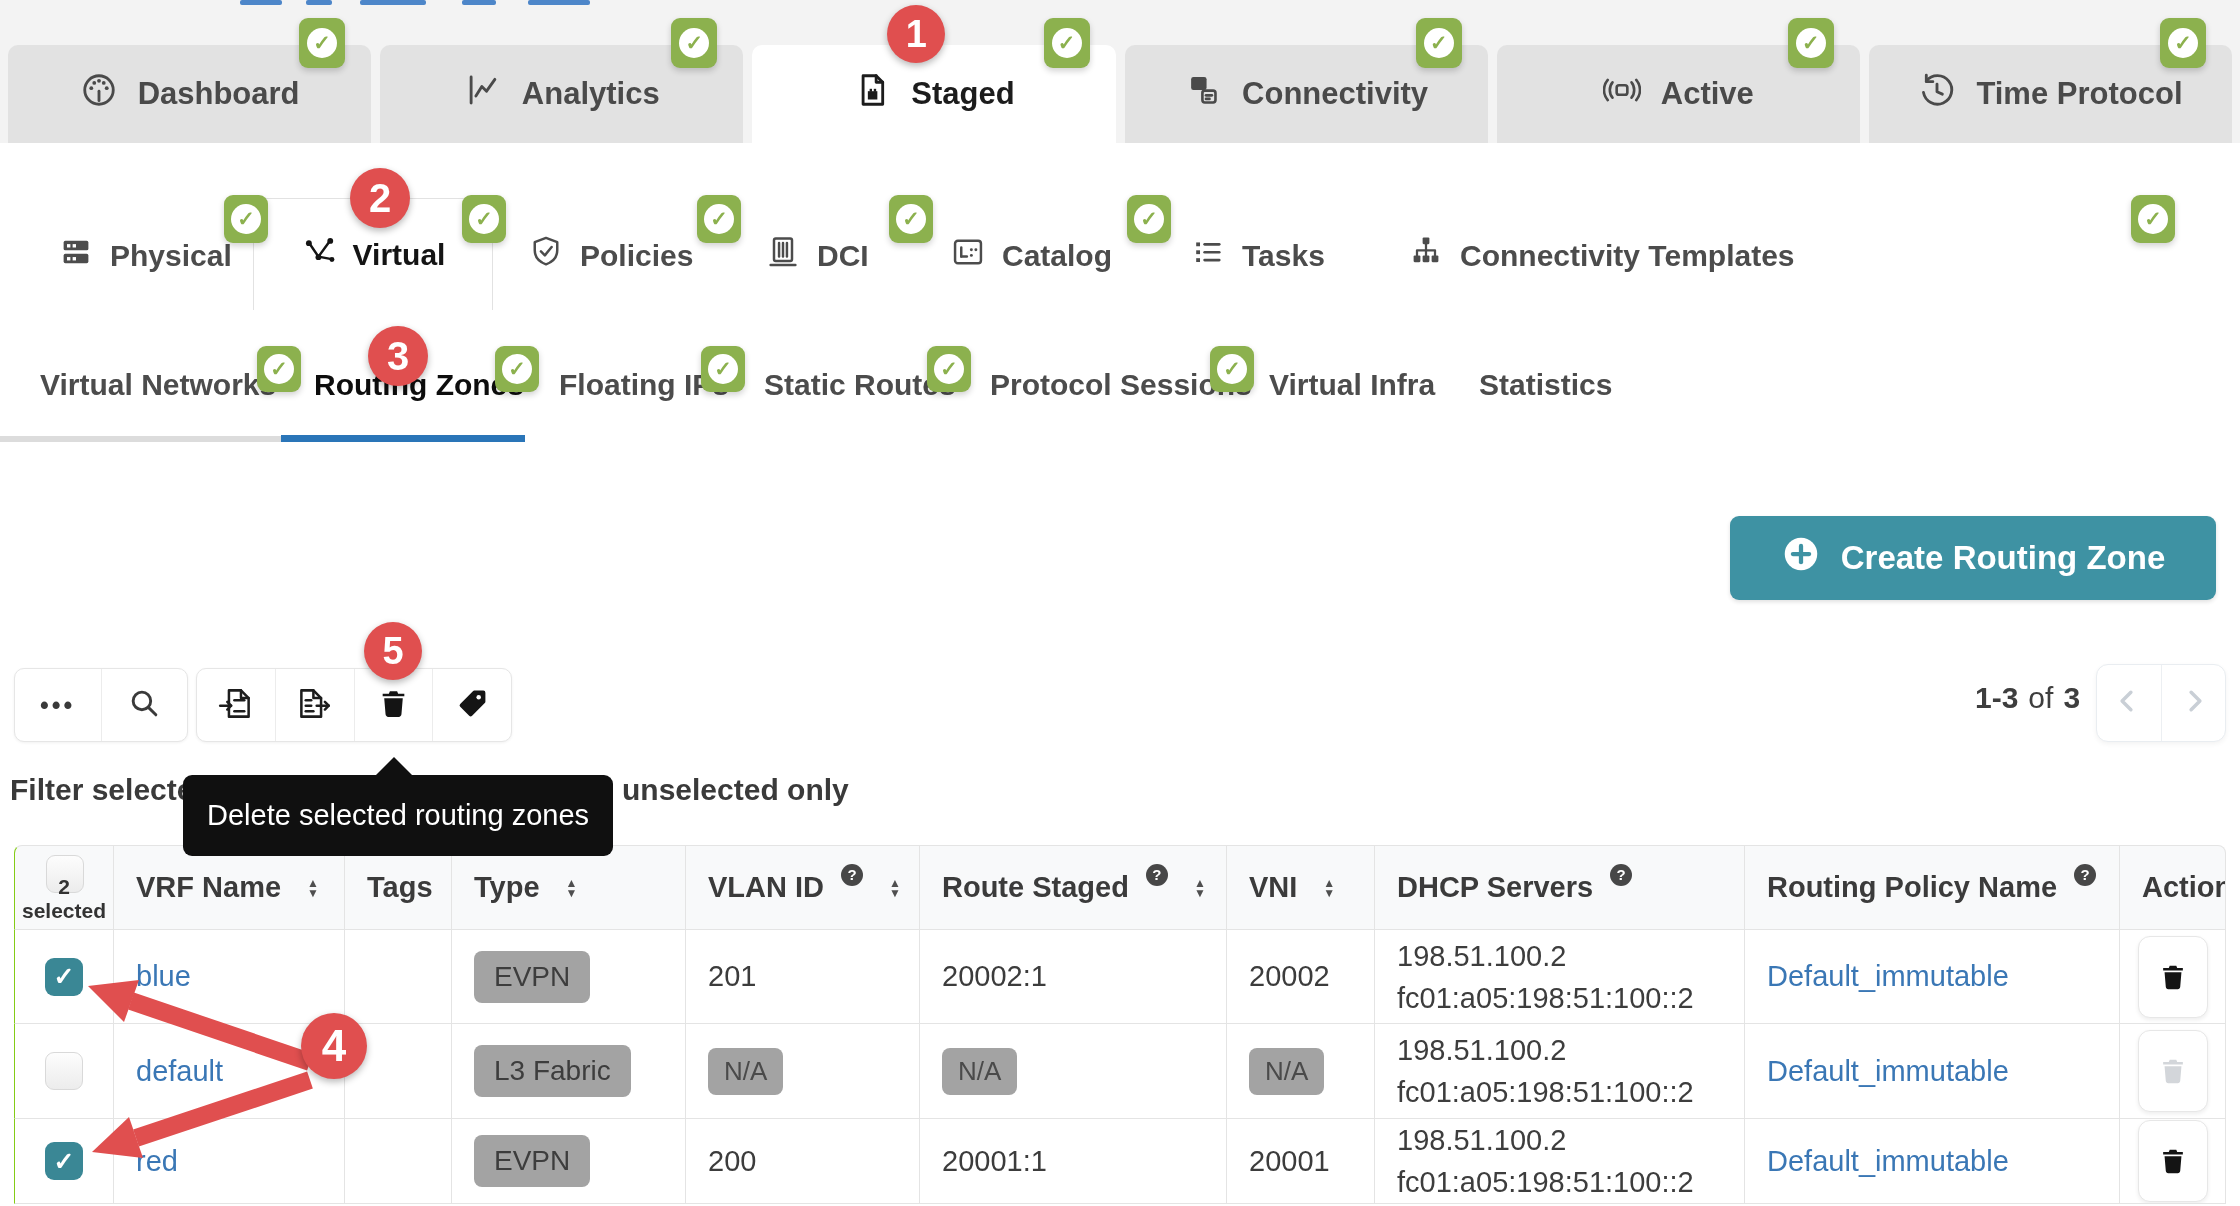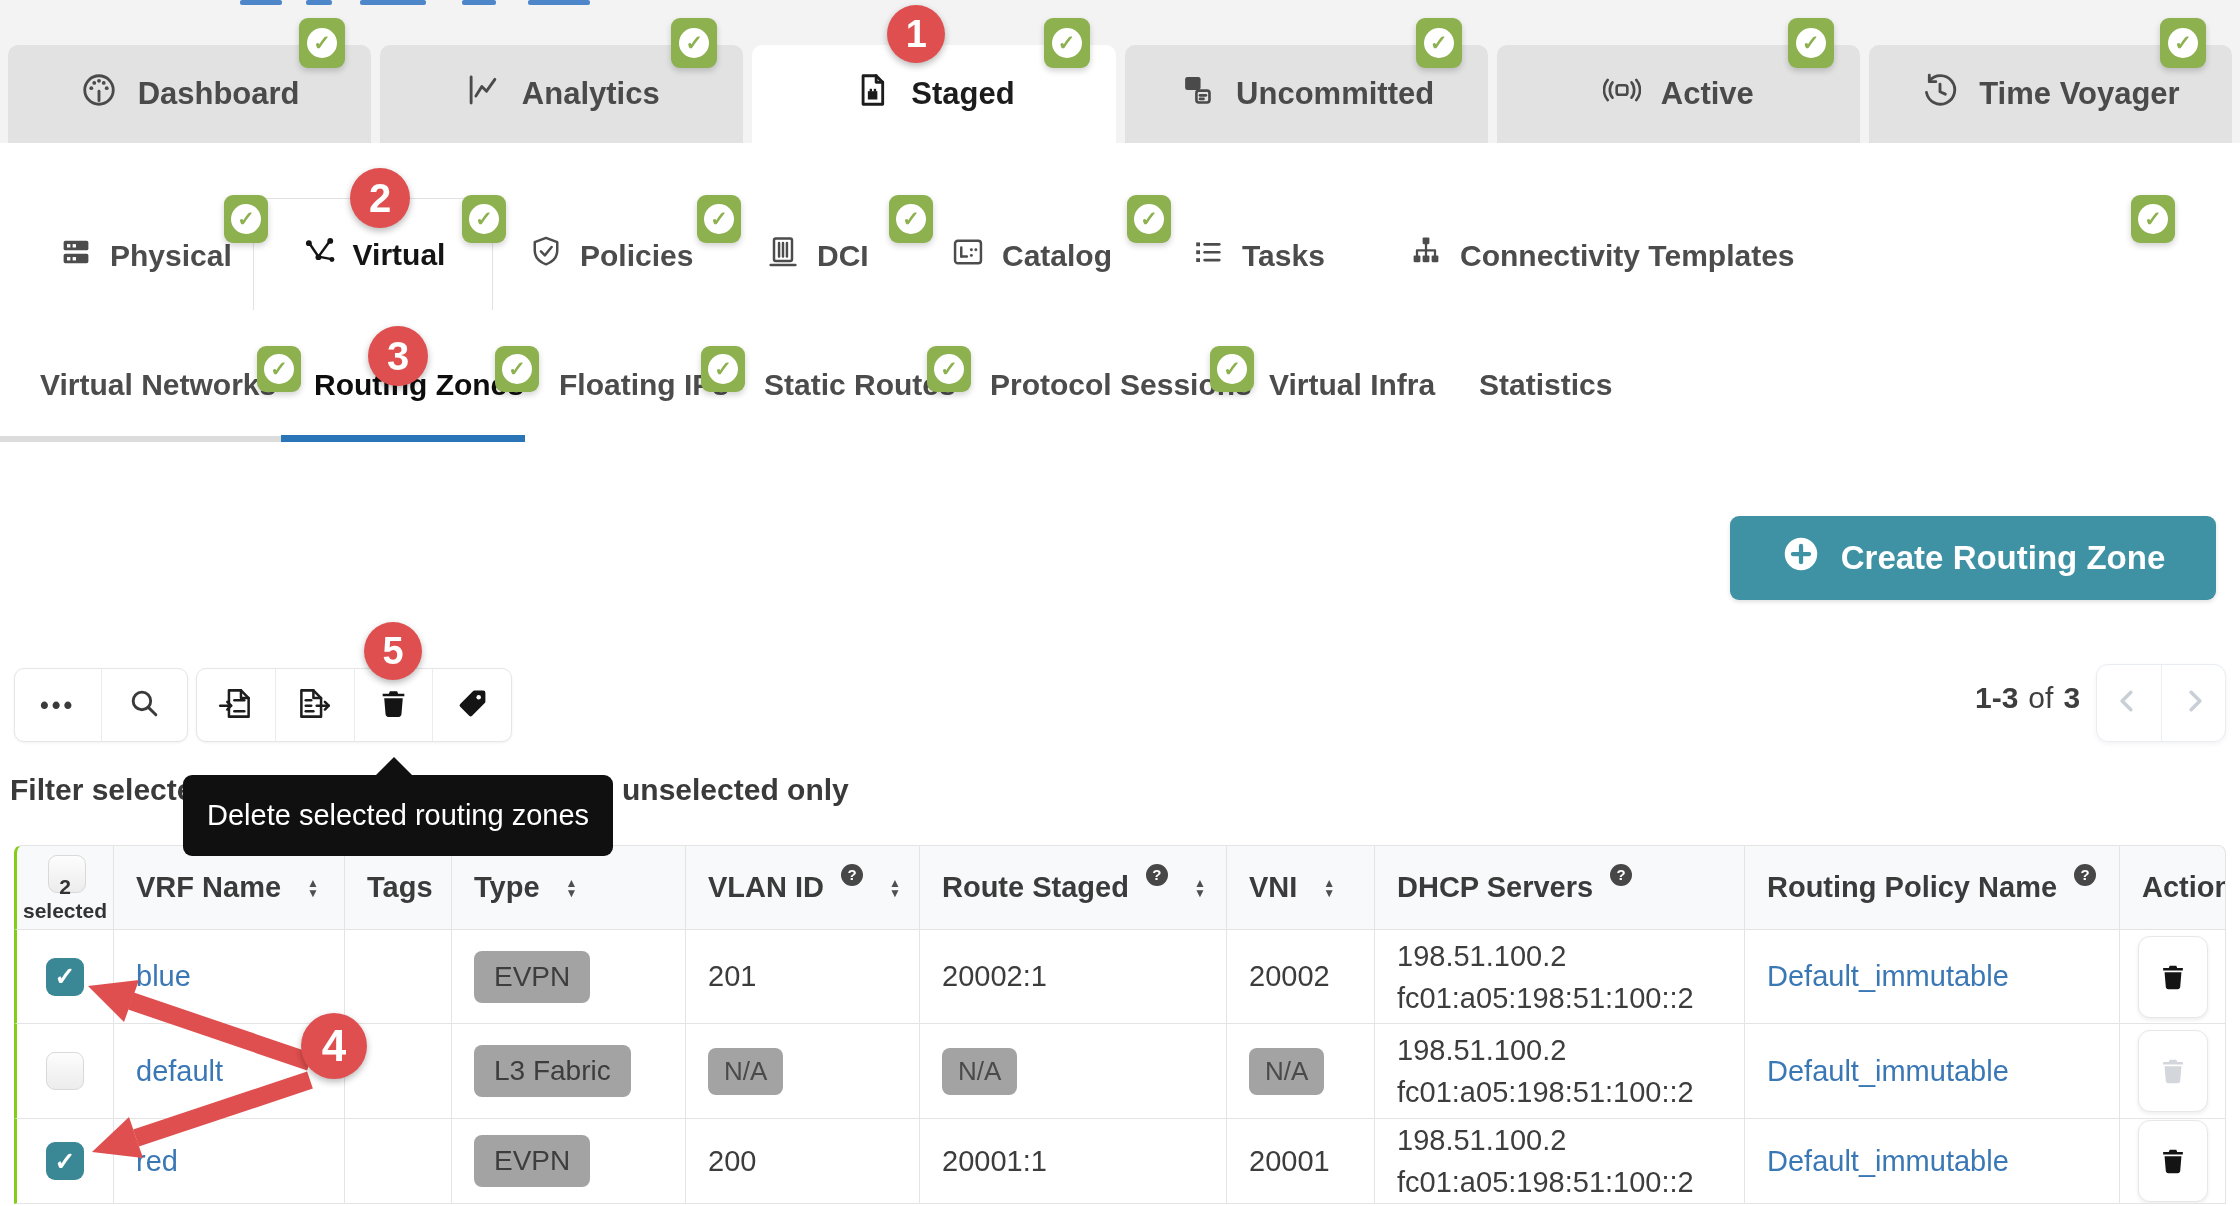--- a/index.html
+++ b/index.html
@@ -68,21 +68,21 @@
   .tooltip{position:absolute;left:183px;top:775px;height:81px;background:#101010;border-radius:9px;color:#fff;
            font-size:29px;display:flex;align-items:center;padding:0 24px;z-index:50;white-space:nowrap}
   .tooltip-caret{position:absolute;left:375px;top:757px;width:0;height:0;border-left:19px solid transparent;
                  border-right:19px solid transparent;border-bottom:19px solid #101010;z-index:50}
 
   
   table.rz{position:absolute;left:14px;top:845px;border-collapse:separate;border-spacing:0;table-layout:fixed;
            width:2212px;font-size:29px;color:#3c3c3c;background:#fff}
   .rz th,.rz td{border-right:1px solid #e4e4e4;border-bottom:1px solid #e4e4e4;padding:0 0 0 22px;text-align:left;
                 vertical-align:middle;overflow:hidden}
-  .rz th:first-child,.rz td:first-child{border-left:3px solid #84cc16}
+  .rz th:first-child,.rz td:first-child{border-left:1px solid #84cc16}
   .rz thead th{border-top:1px solid #e4e4e4;background:#f8f9fa;height:83px}
   .rz thead th:first-child{border-top-left-radius:8px}
   .rz thead th:last-child{border-top-right-radius:8px}
   .hwrap{display:flex;align-items:center;gap:26px;font-weight:700;color:#3b3b3b}
   .sort{display:inline-flex;flex-direction:column;font-size:12px;line-height:10px;color:#4f4f4f;font-weight:400}
   .help{position:relative;top:-13px;margin-left:-9px;width:22px;height:22px;border-radius:50%;background:#474747;
         color:#fff;font-size:15px;font-weight:700;display:inline-flex;align-items:center;justify-content:center;flex:none}
   .chk-hd-cell{position:relative;padding:0 !important}
   .chk{width:38px;height:38px;border-radius:9px;box-sizing:border-box}
   .chk.un{background:linear-gradient(#fdfdfd,#ececec);border:1px solid #d9d9d9}
@@ -328,39 +328,39 @@
       <span>Staged</span>
       <span class="check-badge">
           <span class="cbc">✓</span>
         </span>
       <span class="step-badge" style="left:135px;top:-40px;width:58px;height:58px;font-size:38px">1</span>
     </div>
     <div class="top-tab">
       <span><svg width="38" height="38">
             <use href="#i-commit"></use>
           </svg></span>
-      <span>Uncommitted</span>
+      <span>Connectivity</span>
       <span class="check-badge">
           <span class="cbc">✓</span>
         </span>
     </div>
     <div class="top-tab">
       <span><svg width="38" height="38">
             <use href="#i-active"></use>
           </svg></span>
       <span>Active</span>
       <span class="check-badge">
           <span class="cbc">✓</span>
         </span>
     </div>
     <div class="top-tab">
       <span><svg width="38" height="38">
             <use href="#i-history"></use>
           </svg></span>
-      <span>Time Voyager</span>
+      <span>Time Protocol</span>
       <span class="check-badge">
           <span class="cbc">✓</span>
         </span>
     </div>
   </div>
 
   <div class="nav2">
     <div class="nav2-item" style="left:58px">
       <span><svg width="36" height="36">
             <use href="#i-rack"></use>

